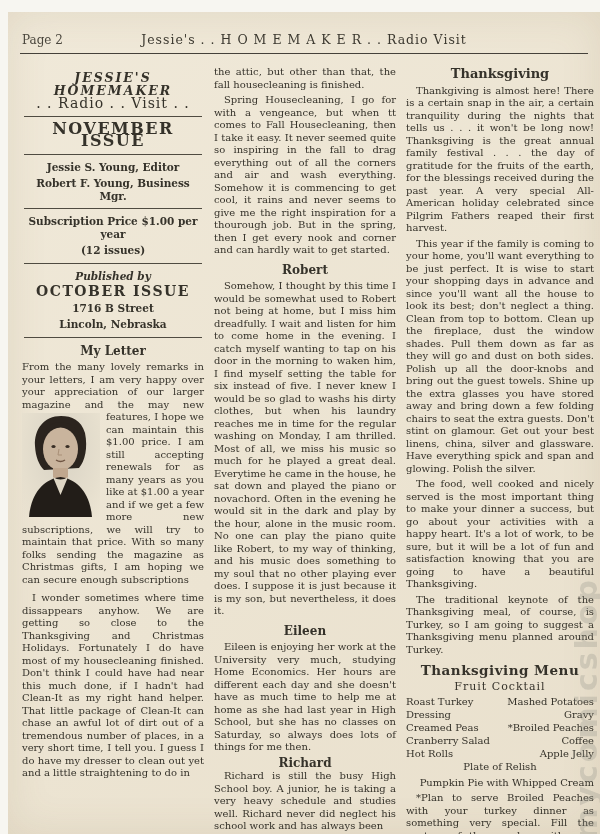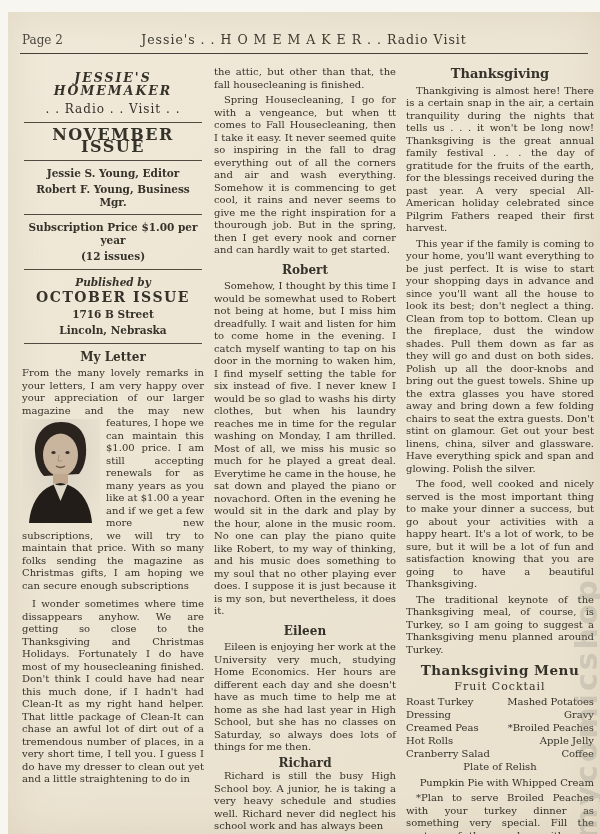--- a/index.html
+++ b/index.html
@@ -20,21 +20,21 @@
   .cols{display:flex;gap:10px;padding:12px 10px 0 14px;}
   .col{text-align:justify;font-size:10px;line-height:12.5px;}
   .col-left{width:182px;flex:none;}
   .col-mid{width:182px;flex:none;}
   .col-right{width:188px;flex:none;}
   p{margin:0 0 3px 0;}
   .indent{text-indent:10px;}
   .rule{border:none;border-top:1px solid #4f4b41;margin:6px 2px;}
   .masthead{text-align:center;}
   .m-title{font-size:12.5px;font-weight:bold;letter-spacing:2px;margin-top:6px;font-style:italic;}
-  .m-sub{font-size:12px;margin-top:6px;letter-spacing:1px;}
+  .m-sub{font-size:14px;margin-top:0;letter-spacing:1px;}
   .m-issue{font-size:16px;font-weight:bold;letter-spacing:1.5px;margin:3px 0;}
   .m-line{font-size:10.5px;margin:4px 0;font-weight:bold;}
   .m-ital{font-style:italic;font-weight:bold;font-size:10.5px;margin:5px 0 2px 0;}
   .m-oct{font-size:14px;font-weight:bold;letter-spacing:1.5px;margin:3px 0;}
   .sec-head{text-align:center;font-weight:bold;font-size:12px;margin:7px 0 4px 0;text-indent:0;}
   .sub-head{text-align:center;font-weight:bold;font-size:11px;margin:4px 0 1px 0;text-indent:0;}
   .portrait{
     float:left;width:78px;height:104px;margin:2px 6px 2px 0;
     background:radial-gradient(ellipse at 50% 35%,#d8d2c4 0%,#e6dfce 70%,rgba(230,223,206,0) 100%);
   }
@@ -130,26 +130,26 @@
       </div>
       <div class="menu-row">
         <span>Dressing</span>
         <span>Gravy</span>
       </div>
       <div class="menu-row">
         <span>Creamed Peas</span>
         <span>*Broiled Peaches</span>
       </div>
       <div class="menu-row">
+        <span>Cranberry Salad</span>
+        <span>Coffee</span>
+      </div>
+      <div class="menu-row">
         <span>Hot Rolls</span>
         <span>Apple Jelly</span>
-      </div>
-      <div class="menu-row">
-        <span>Cranberry Salad</span>
-        <span>Coffee</span>
       </div>
       <p class="menu-center">Plate of Relish</p>
       <p class="menu-center" style="text-align:right;">Pumpkin Pie with Whipped Cream</p>
 
       <p class="indent">*Plan to serve Broiled Peaches with your turkey dinner as something very special. Fill the centers of the peaches with very spicy mincemeat.</p>
     </div>
 
   </div>
 
   <div class="watermark">mycomicshop</div>

